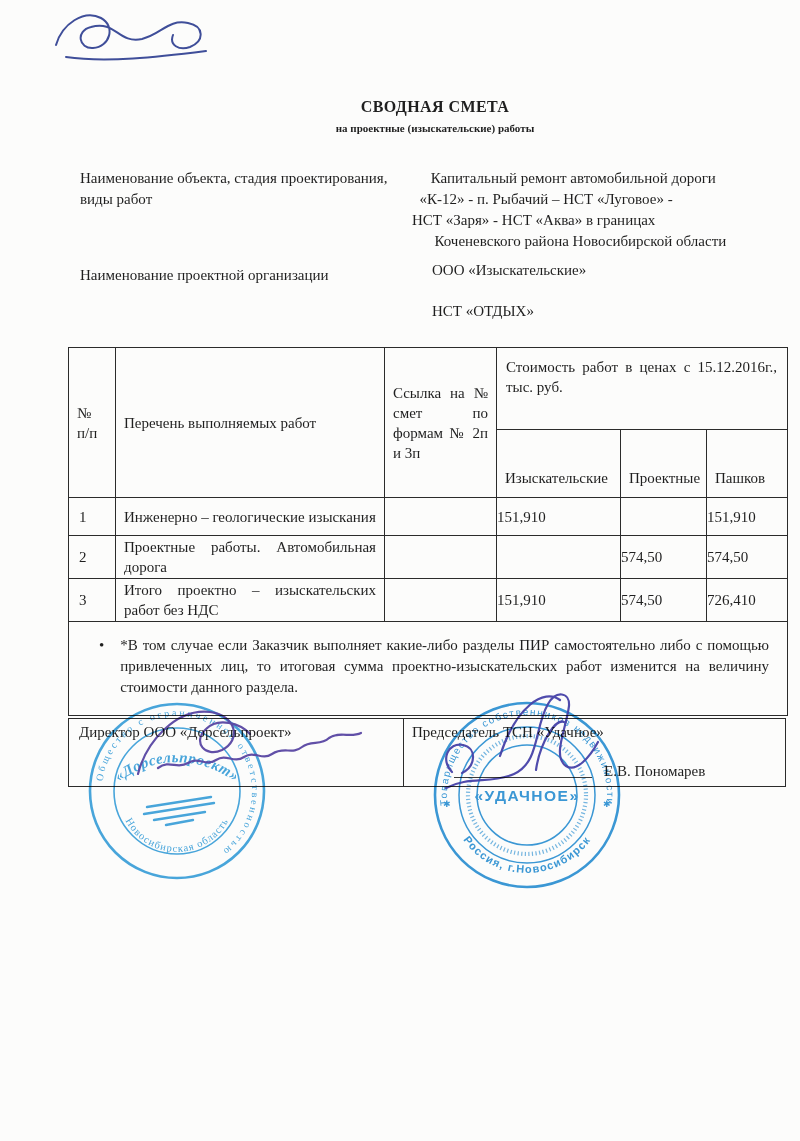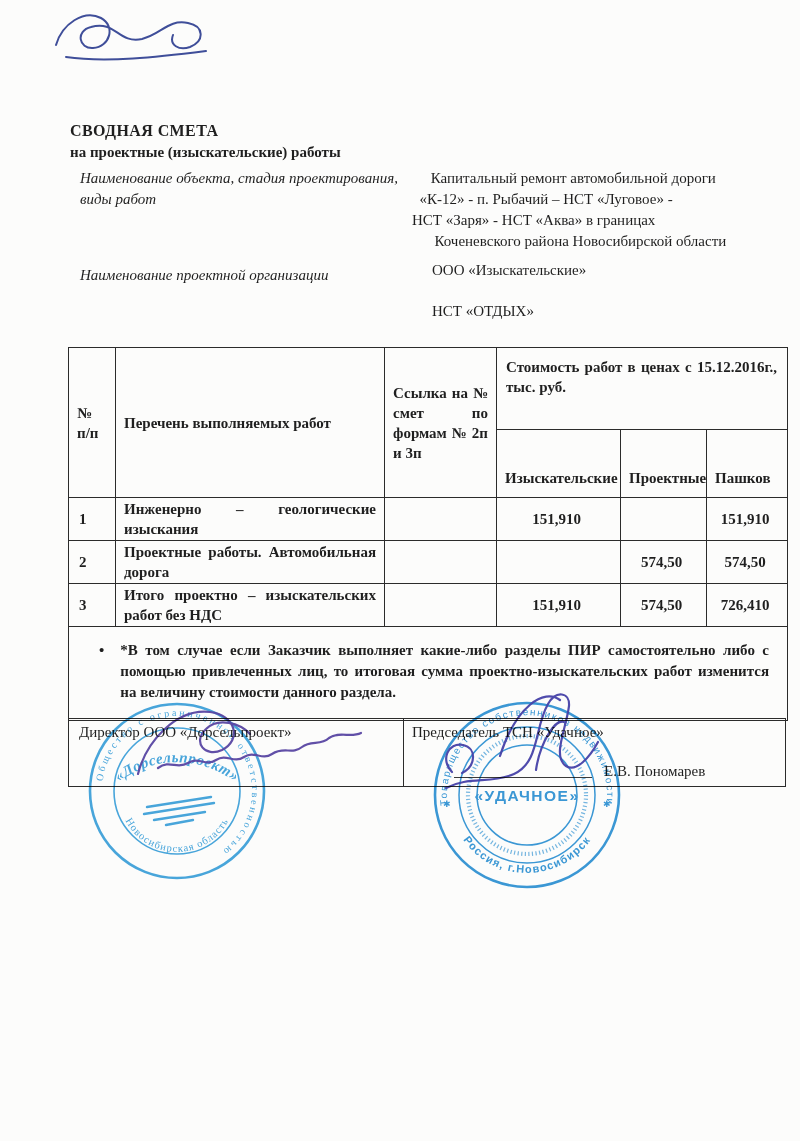--- a/index.html
+++ b/index.html
@@ -4,45 +4,45 @@
 <style>
   html,body{margin:0;padding:0;background:#ffffff;}
   .page{
     position:relative;width:800px;height:1141px;overflow:hidden;
     background:#fcfcfb;color:#1f1f1f;
     font-family:"Liberation Serif", serif;font-size:15px;line-height:21px;
   }
   .abs{position:absolute;}
   
   .appendix{left:481px;top:57px;font-weight:bold;}
-  .titleblock{left:70px;top:120px;width:730px;font-weight:bold;}
+  .titleblock{left:70px;top:96px;width:730px;text-align:center;font-weight:bold;}
   .titleblock .t1{font-size:16px;letter-spacing:.4px;}
-  .titleblock .t2{font-size:15px;margin-top:1px;}
-  
-  .lbl{left:80px;width:340px;font-style:italic;}
+  .titleblock .t2{font-size:11px;margin-top:1px;}
+  
+  .lbl{left:80px;width:340px;}
   .val{white-space:pre-wrap;}
   
   .doc-table{
     position:absolute;left:68px;top:347px;width:719px;
     border-collapse:collapse;table-layout:fixed;
     font-size:15px;line-height:20px;
   }
   .doc-table th,.doc-table td{
-    border:1.5px solid #2b2b2b;font-weight:bold;text-align:left;
+    border:1.5px solid #2b2b2b;font-weight:normal;text-align:left;
     overflow:hidden;
   }
   th.h-num{vertical-align:middle;padding:0 4px 0 8px;white-space:pre-line;}
   th.h-works{vertical-align:middle;padding:0 8px;}
   th.h-ref{vertical-align:middle;padding:2px 8px;text-align:justify;text-align-last:left;}
   th.h-cost{vertical-align:top;padding:9px 10px 0 9px;text-align:justify;text-align-last:left;height:72px;}
   th.h-sub{vertical-align:bottom;padding:0 4px 9px 8px;}
   .doc-table tbody tr{height:38px;}
   td.c-num{padding:0 4px 0 10px;vertical-align:middle;}
   td.c-work{padding:1px 8px;vertical-align:middle;text-align:justify;text-align-last:left;}
-  td.c-val{padding:0 4px 0 0;vertical-align:middle;text-align:center;}
+  td.c-val{padding:0 4px 0 0;vertical-align:middle;}
   td.note-cell{height:80px;vertical-align:top;padding:13px 18px 0 30px;}
   .note-inner{display:flex;gap:16px;}
   .note-bullet{flex:0 0 auto;font-size:15px;}
   .note-text{flex:1;text-align:justify;line-height:21px;}
   
   .sigblock{
     position:absolute;left:68px;top:718px;width:718px;height:69px;
     border:1.5px solid #2b2b2b;display:flex;box-sizing:border-box;
   }
   .sig-cell{position:relative;box-sizing:border-box;padding:3px 25px 0 10px;font-family:Liberation Serif, serif;}

